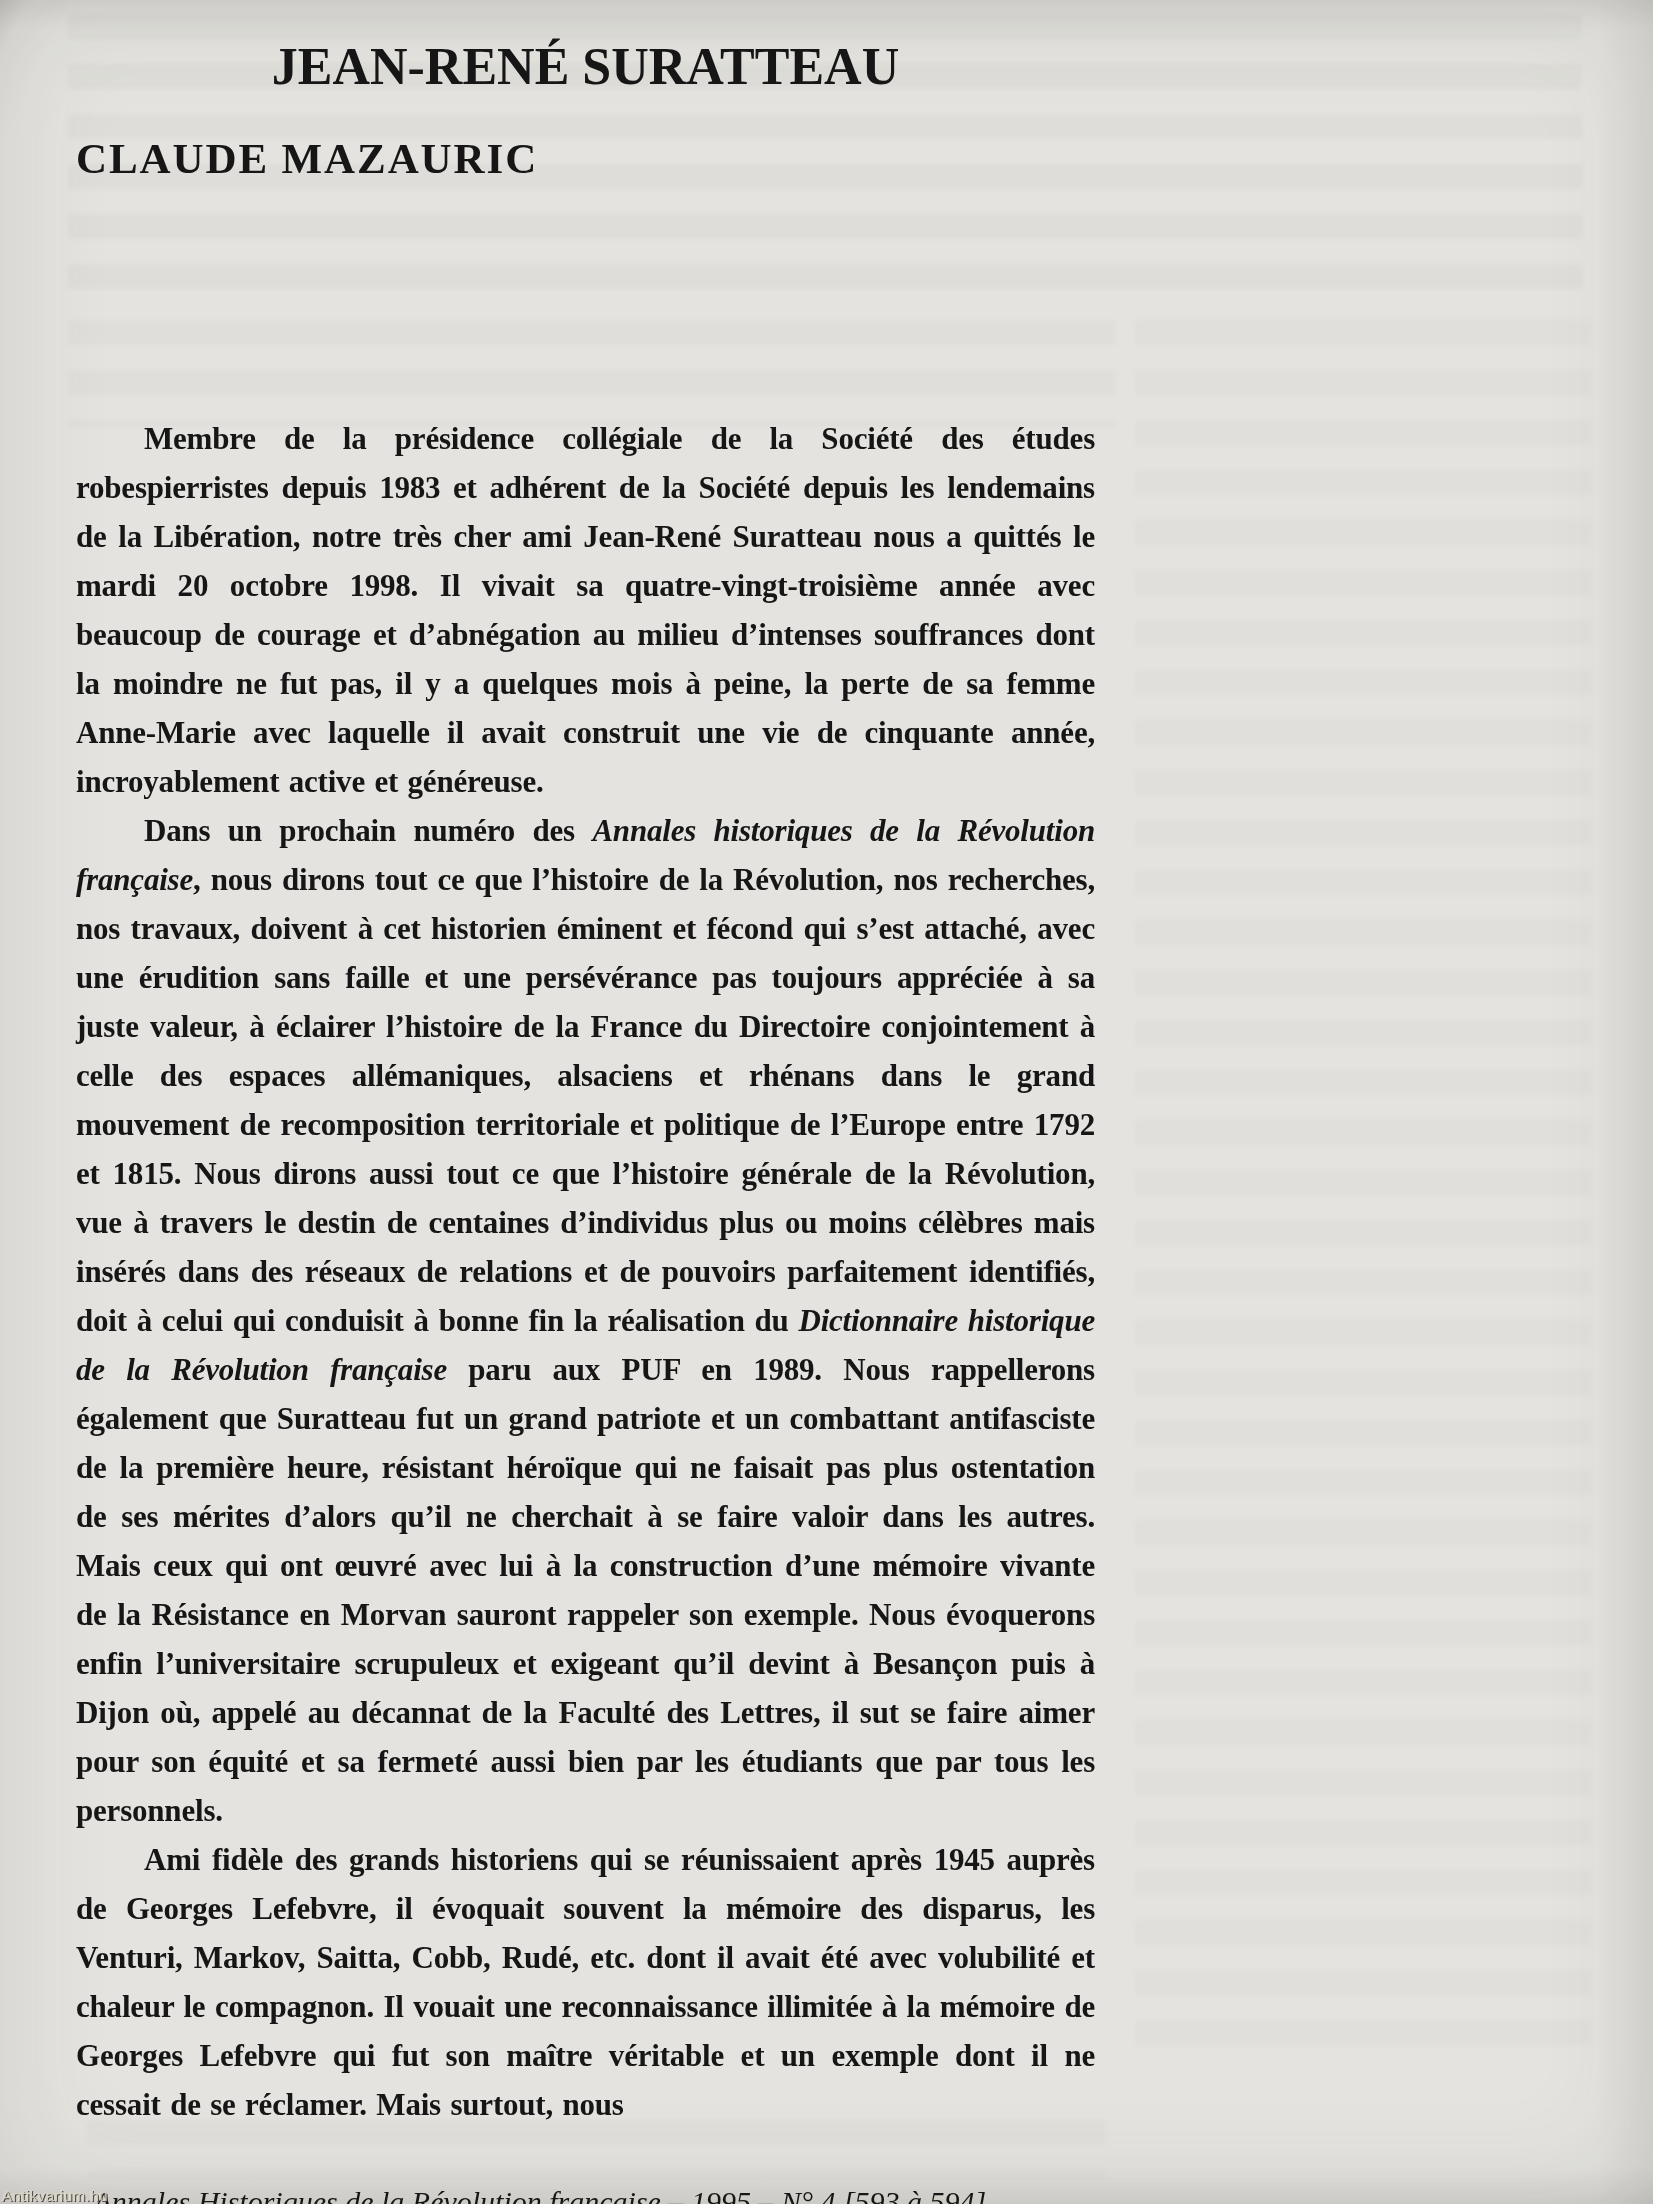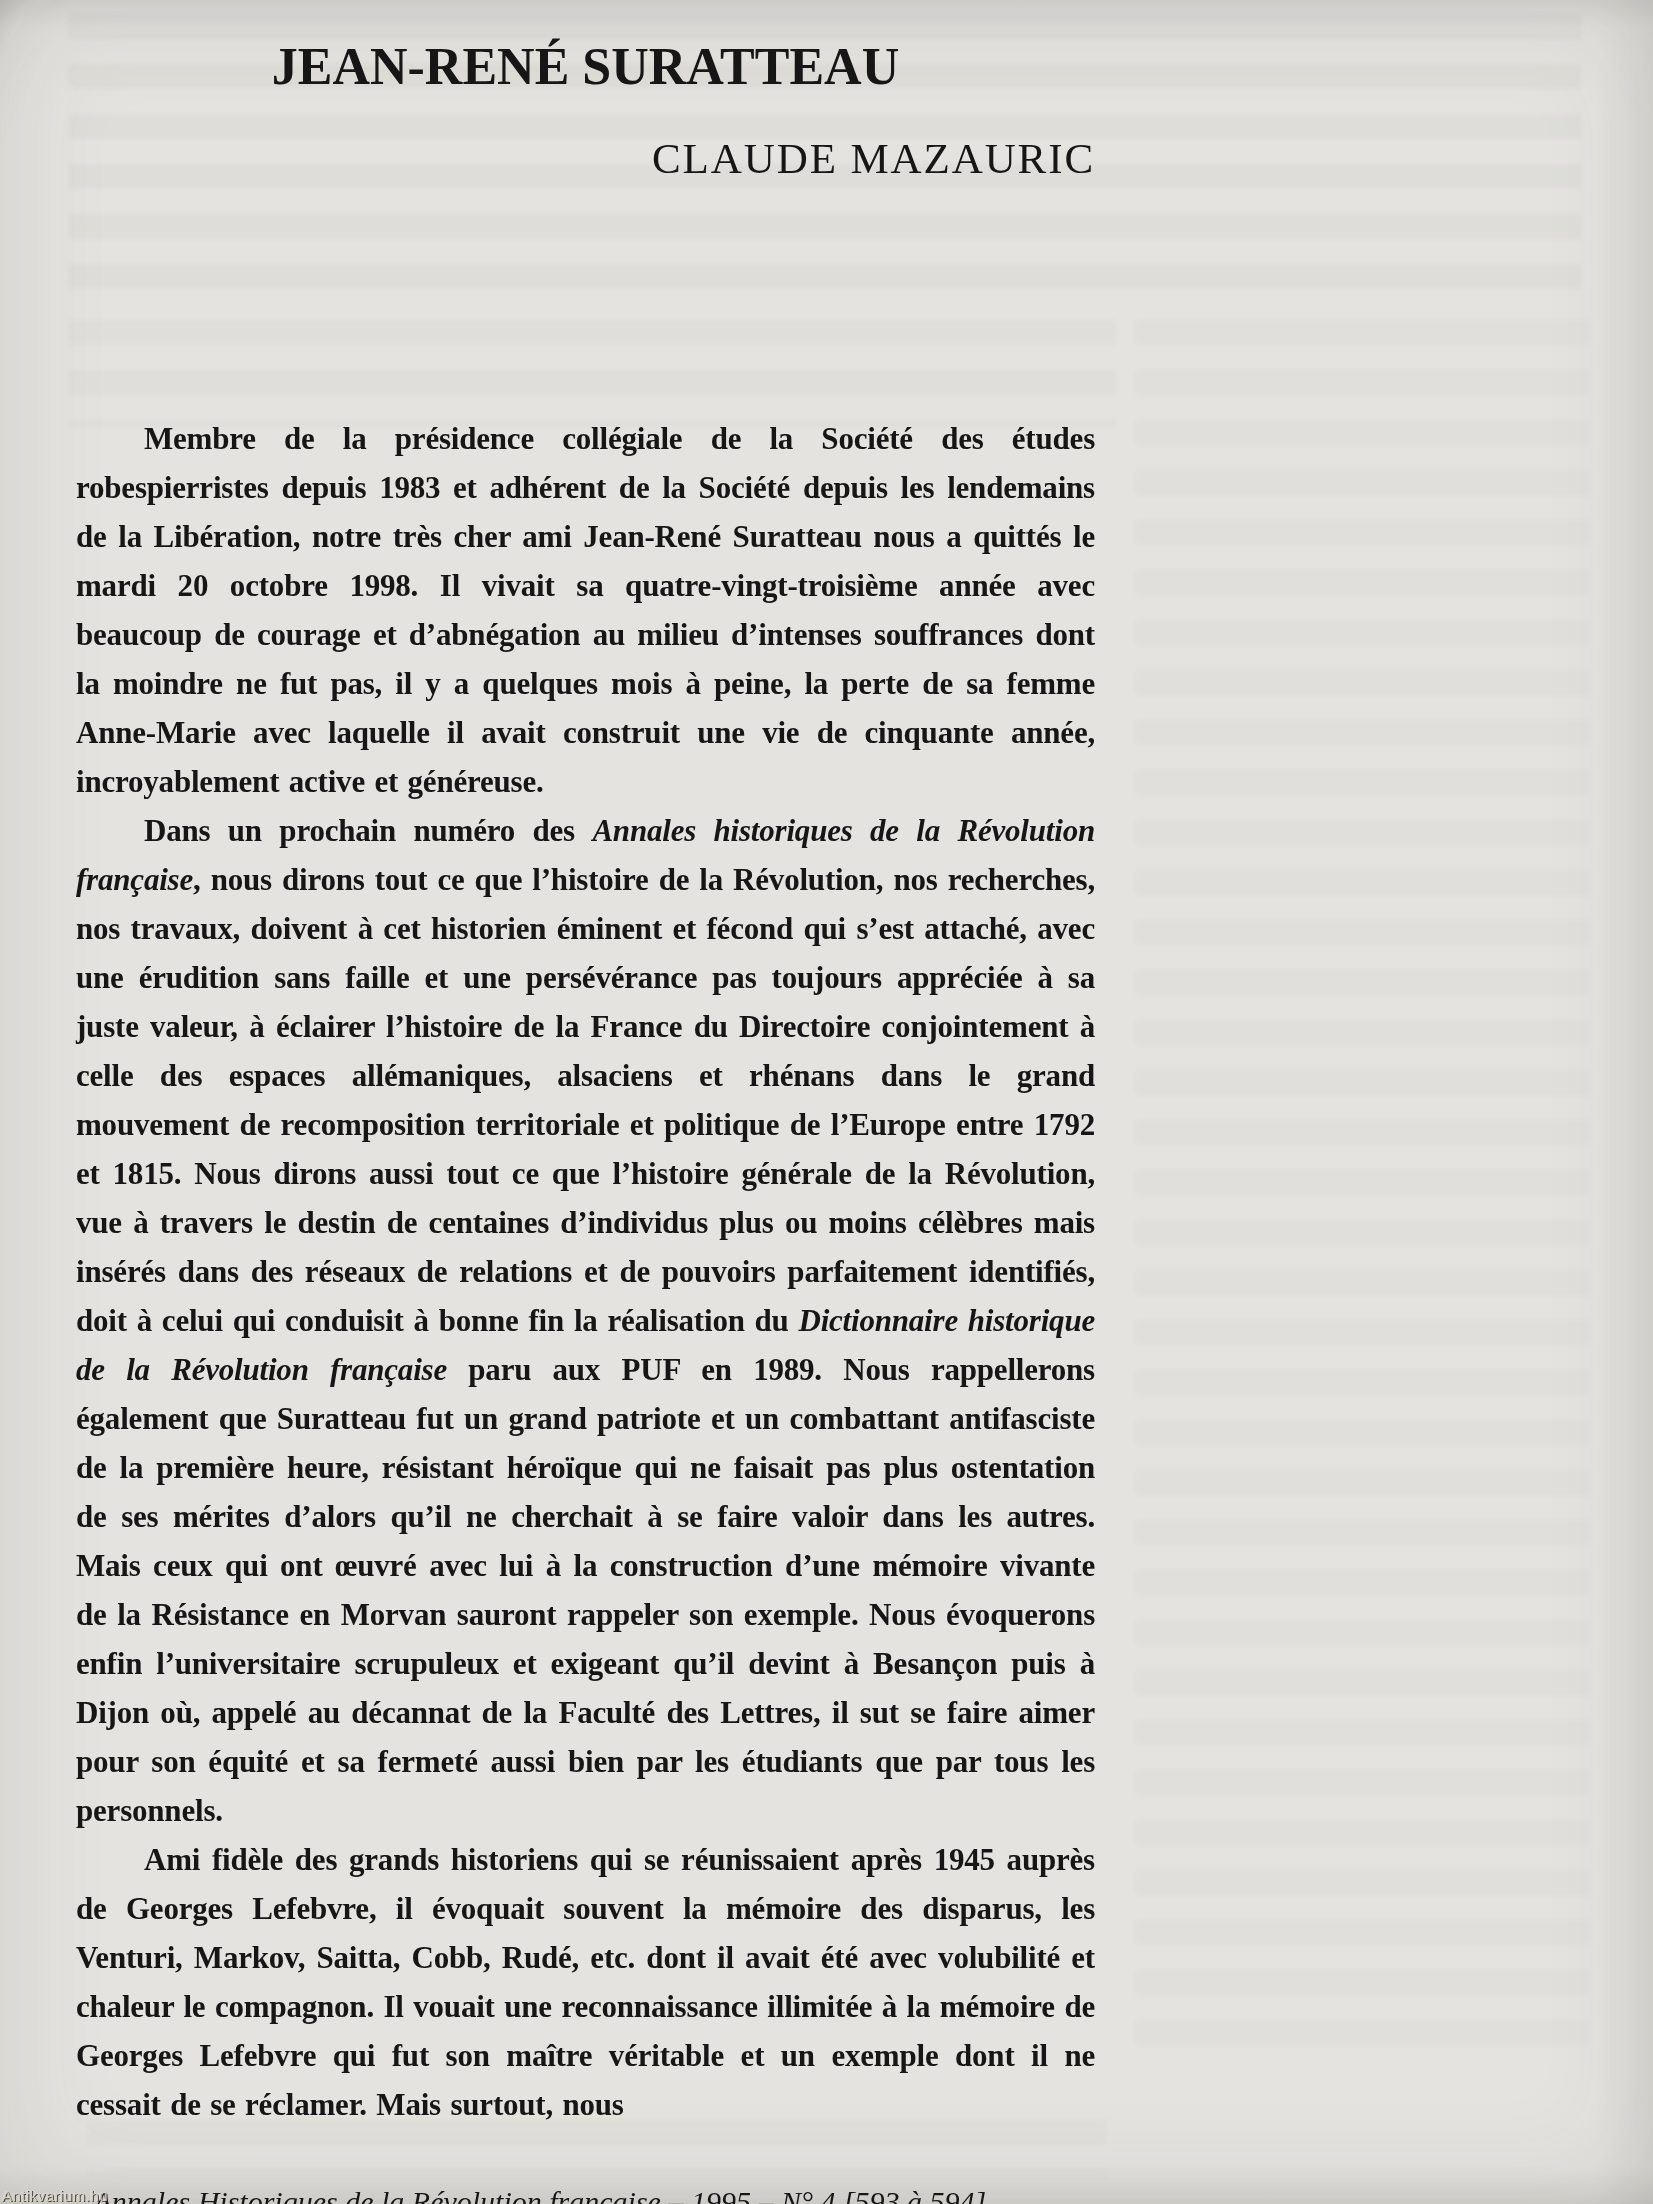--- a/index.html
+++ b/index.html
@@ -48,25 +48,25 @@
   }
   h2.years{
     margin:5.8px 0 0 0;
     text-align:center;
     font-size:49px;
     line-height:54px;
     font-weight:bold;
   }
   .author{
     margin-top:37px;
-    text-align:right;
+    text-align:left;
     font-size:43px;
     line-height:49px;
     letter-spacing:1.9px;
-    font-weight:normal;
+    font-weight:bold;
   }
   .body-text{
     margin-top:231px;
     font-weight:bold;
   }
   .body-text p.para{
     margin:0;
     text-align:justify;
     text-indent:68px;
     font-size:31px;

